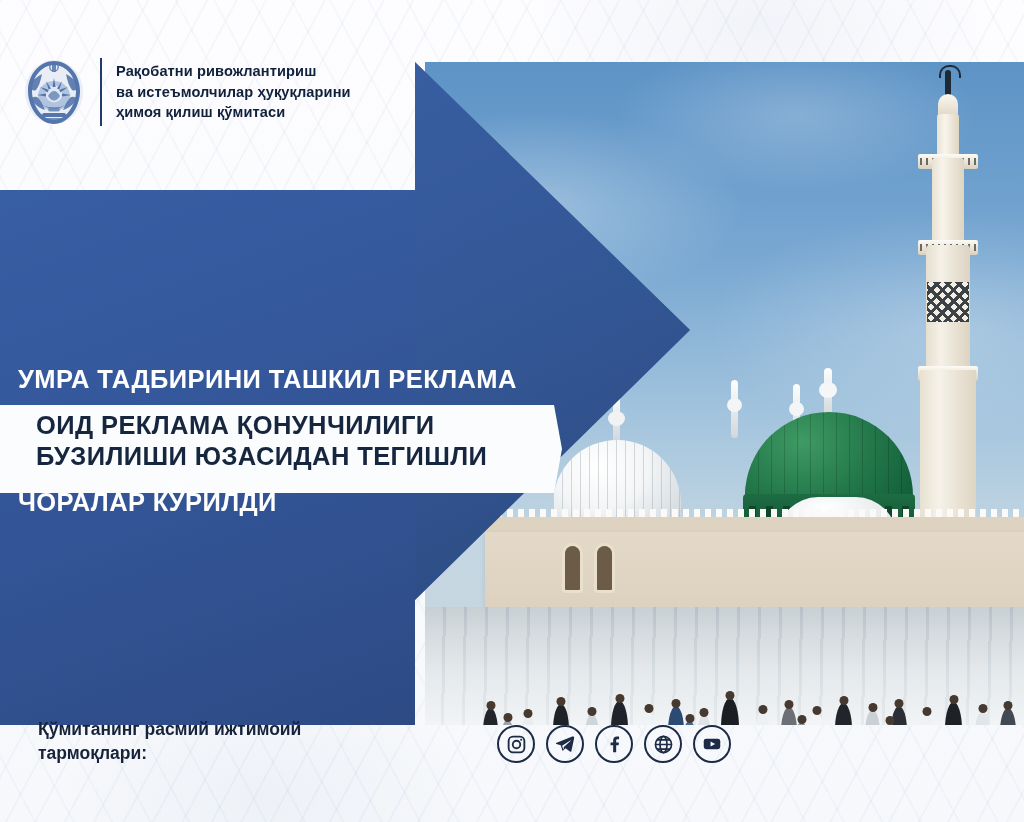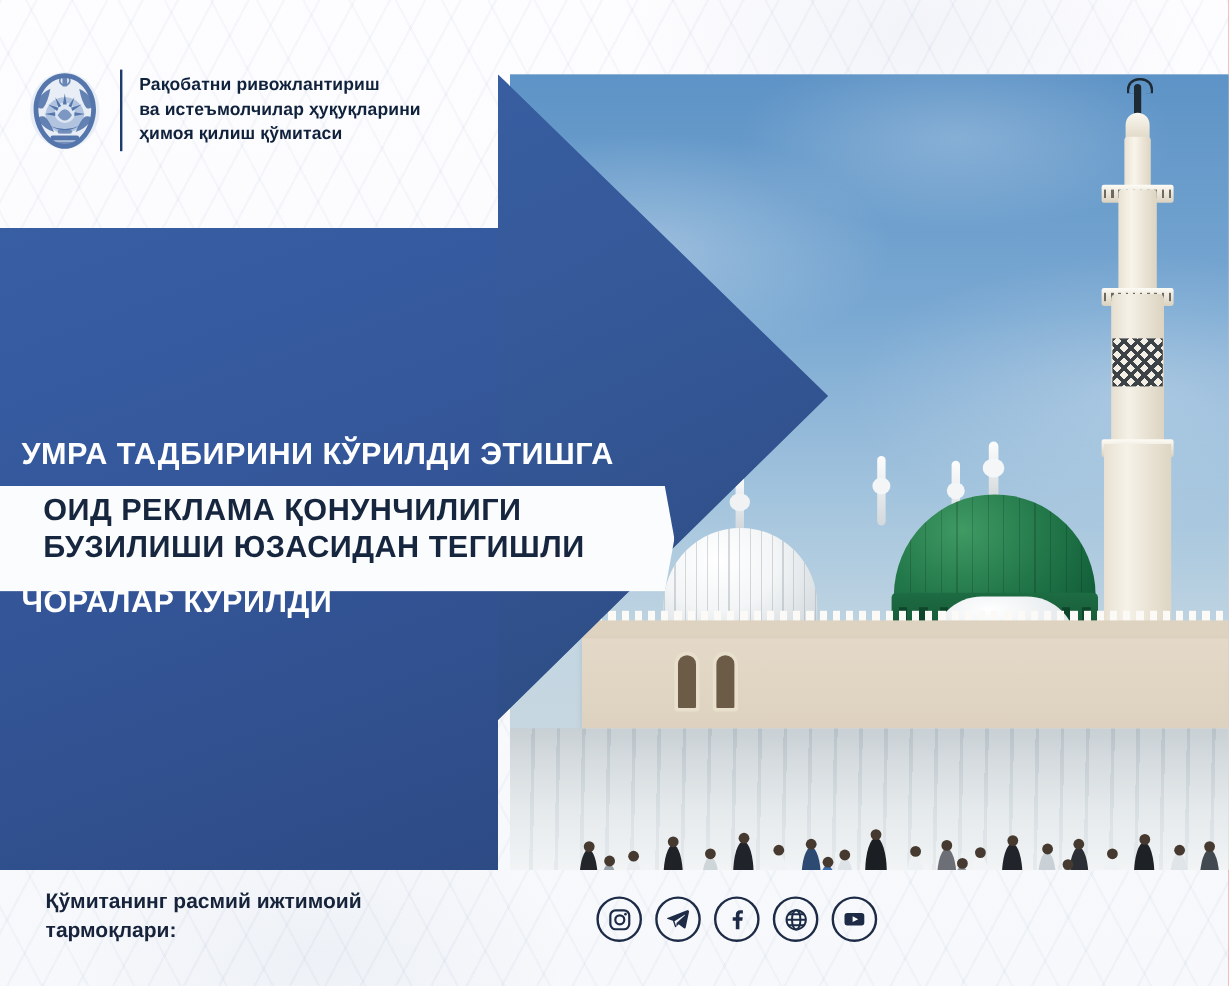--- a/index.html
+++ b/index.html
@@ -7,21 +7,21 @@
   body {
     font-family:"Liberation Sans", sans-serif;
     background:#ffffff;
     overflow:hidden;
     position:relative;
   }
   #poster {
     position:relative;
     width:1024px; height:822px;
     overflow:hidden;
-    background:#ef4444;
+    background:#d946ef;
   }
 
   
   .bg-pattern{
     position:absolute; inset:0;
     background:
       repeating-linear-gradient(118deg, rgba(40,70,130,.035) 0 2px, rgba(0,0,0,0) 2px 26px),
       repeating-linear-gradient(-118deg, rgba(40,70,130,.03) 0 2px, rgba(0,0,0,0) 2px 34px),
       radial-gradient(ellipse 340px 200px at 74% 3%, rgba(40,70,130,.05), rgba(0,0,0,0) 70%),
       radial-gradient(ellipse 300px 170px at 26% 97%, rgba(40,70,130,.045), rgba(0,0,0,0) 70%),
@@ -283,21 +283,21 @@
     clip-path:polygon(0 0, 554px 0, 562px 44px, 554px 88px, 0 88px);
   }
   .tl2, .tl3{
     position:relative; color:#17263f; padding:0 0 0 36px;
   }
   .tl2{ padding-top:11px; padding-bottom:6px; }
   .tl3{ padding-bottom:11px; }
 
   
   .footer{
-    position:absolute; left:0; top:725px; width:956px; height:97px;
+    position:absolute; left:0; top:703px; width:956px; height:97px;
   }
   .footer-text{
     position:absolute; left:38px; top:14px;
     font-size:17.5px; font-weight:700; line-height:1.38;
     color:#16233a; white-space:pre-line;
   }
   .socials{
     position:absolute; left:497px; top:22px;
     display:flex; align-items:center; gap:11px;
   }
@@ -427,21 +427,21 @@
         </g>
       </g>
     </svg>
     <div class="brand-div"></div>
     <div class="brand-text">Рақобатни ривожлантириш
 ва истеъмолчилар ҳуқуқларини
 ҳимоя қилиш қўмитаси</div>
   </div>
 
   <div class="title-wrap">
-    <div class="tline tl1">УМРА ТАДБИРИНИ КЎРИЛДИ ЭТИШГА</div>
+    <div class="tline tl1">УМРА ТАДБИРИНИ ТАШКИЛ РЕКЛАМА</div>
     <div class="white-band"></div>
     <div class="tline tl2">ОИД РЕКЛАМА ҚОНУНЧИЛИГИ</div>
     <div class="tline tl3">БУЗИЛИШИ ЮЗАСИДАН ТЕГИШЛИ</div>
     <div class="tline tl4">ЧОРАЛАР КЎРИЛДИ</div>
   </div>
 
   <div class="footer">
     <div class="footer-text">Қўмитанинг расмий ижтимоий
 тармоқлари:</div>
 

